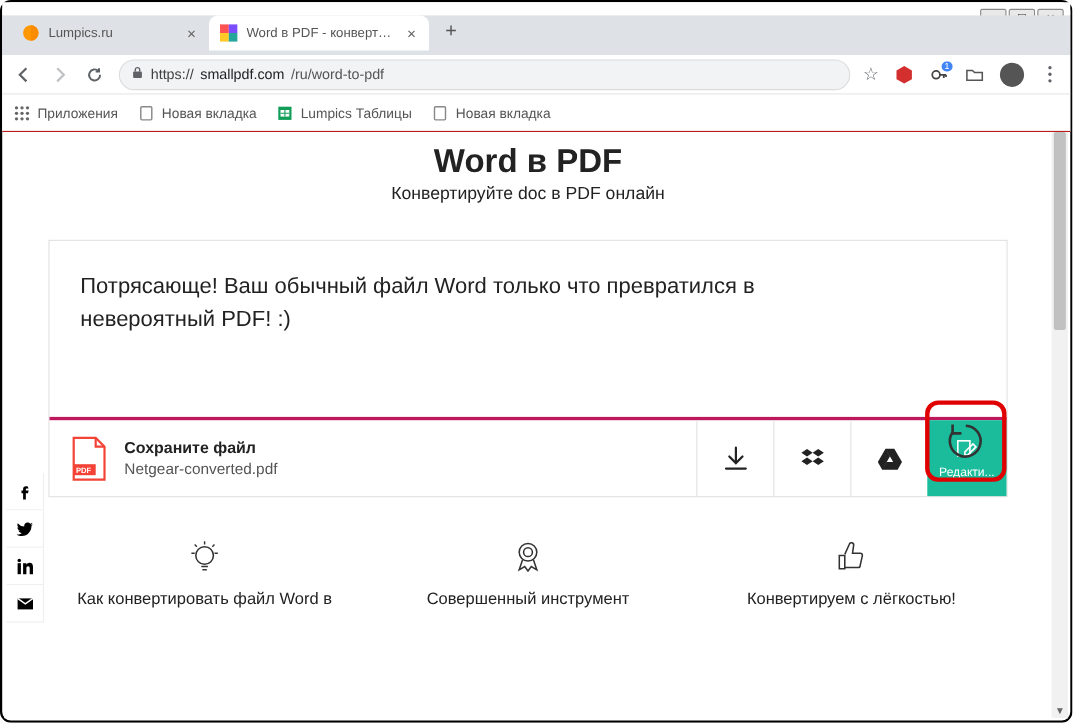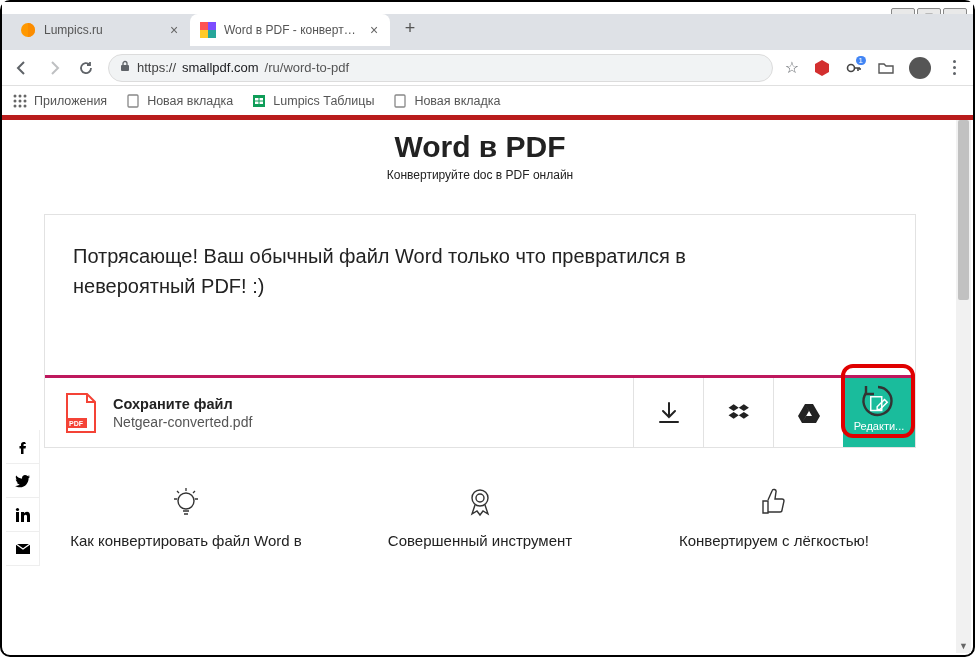--- a/index.html
+++ b/index.html
@@ -27,34 +27,34 @@
 .addrfield .lock { color:#5f6368; }
 .addrfield .proto { color:#404040; }
 .addrfield .host { color:#202124; }
 .addrfield .path { color:#555; }
 .addrright { display:flex; align-items:center; gap:14px; }
 .exticon { width:18px; height:18px; display:flex; align-items:center; justify-content:center; position:relative; }
 .avatar { width:22px; height:22px; border-radius:50%; background:#555; }
 .kebab { width:18px; display:flex; flex-direction:column; align-items:center; gap:3px; }
 .kebab span { width:3px; height:3px; background:#5f6368; border-radius:50%; display:block; }
 
-.bookbar { height:34px; background:#fff; display:flex; align-items:center; padding:0 10px; gap:18px; border-bottom:5px solid #b91c1c; font-size:12.5px; color:#555; }
+.bookbar { height:34px; background:#fff; display:flex; align-items:center; padding:0 10px; gap:18px; border-bottom:1px solid #b91c1c; font-size:12.5px; color:#555; }
 .bookitem { display:flex; align-items:center; gap:6px; }
 .bookicon { width:16px; height:16px; }
 
 
 .page { position:absolute; top:118px; left:2px; right:2px; bottom:2px; overflow:hidden; background:#fff; }
 .scrollbar { position:absolute; right:0; top:0; bottom:0; width:15px; background:#f1f1f1; }
 .scrollbar .thumb { position:absolute; left:2px; right:2px; top:0; height:180px; background:#c1c1c1; border-radius:2px; }
 .scrollbar .arrow { position:absolute; left:0; right:0; height:15px; display:flex; align-items:center; justify-content:center; font-size:9px; color:#666; }
 
 .content { position:absolute; left:0; right:15px; top:0; bottom:0; }
 .heading { text-align:center; padding:10px 0 4px; }
 .heading h1 { font-size:30px; font-weight:700; color:#222; }
-.heading p { font-size:12px; color:#222; margin-top:4px; }
+.heading p { font-size:16px; color:#222; margin-top:4px; }
 
 .card { margin:28px 40px 0; border:1px solid #e2e2e2; position:relative; }
 .card-body { padding:26px 110px 68px 28px; min-height:160px; position:relative; }
 .success { font-size:20px; color:#222; line-height:1.5; }
 
 .restart-highlight { position:absolute; top:244px; right:56px; width:74px; height:74px; border:4px solid #e00000; border-radius:12px; z-index:5; }
 .restart-btn { position:absolute; top:252px; right:64px; width:58px; height:58px; display:flex; align-items:center; justify-content:center; z-index:4; }
 .restart-btn svg { width:40px; height:40px; }
 
 .share { position:absolute; left:2px; top:310px; display:flex; flex-direction:column; z-index:6; }

